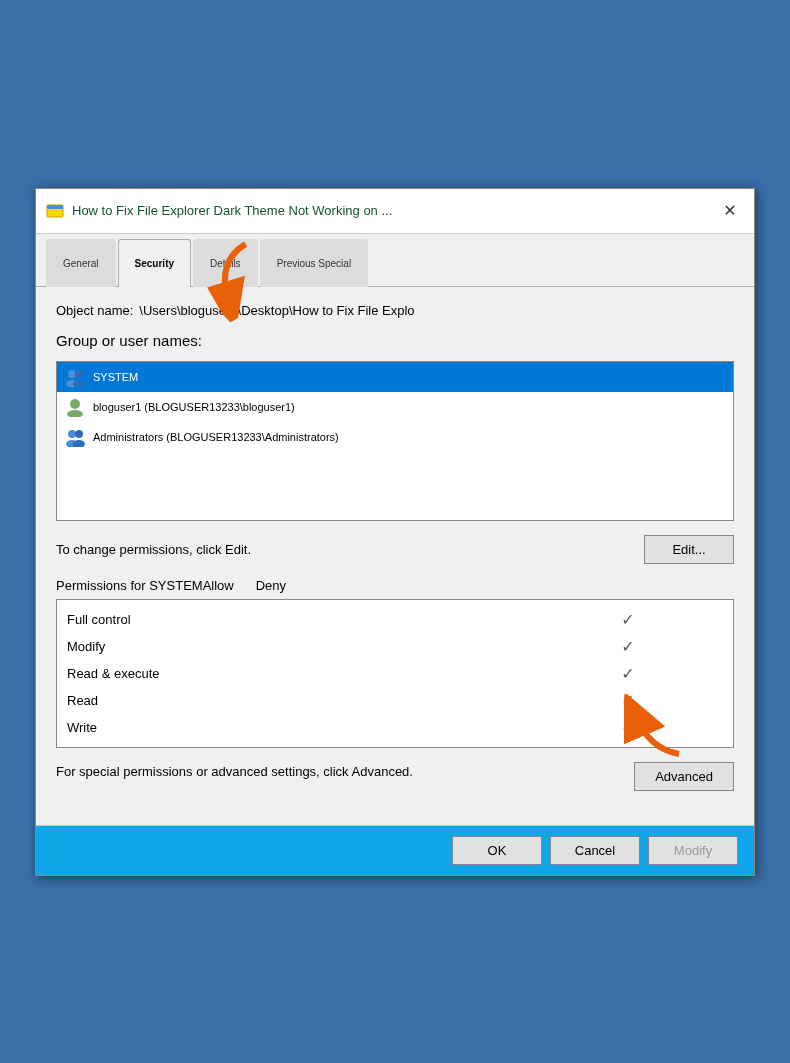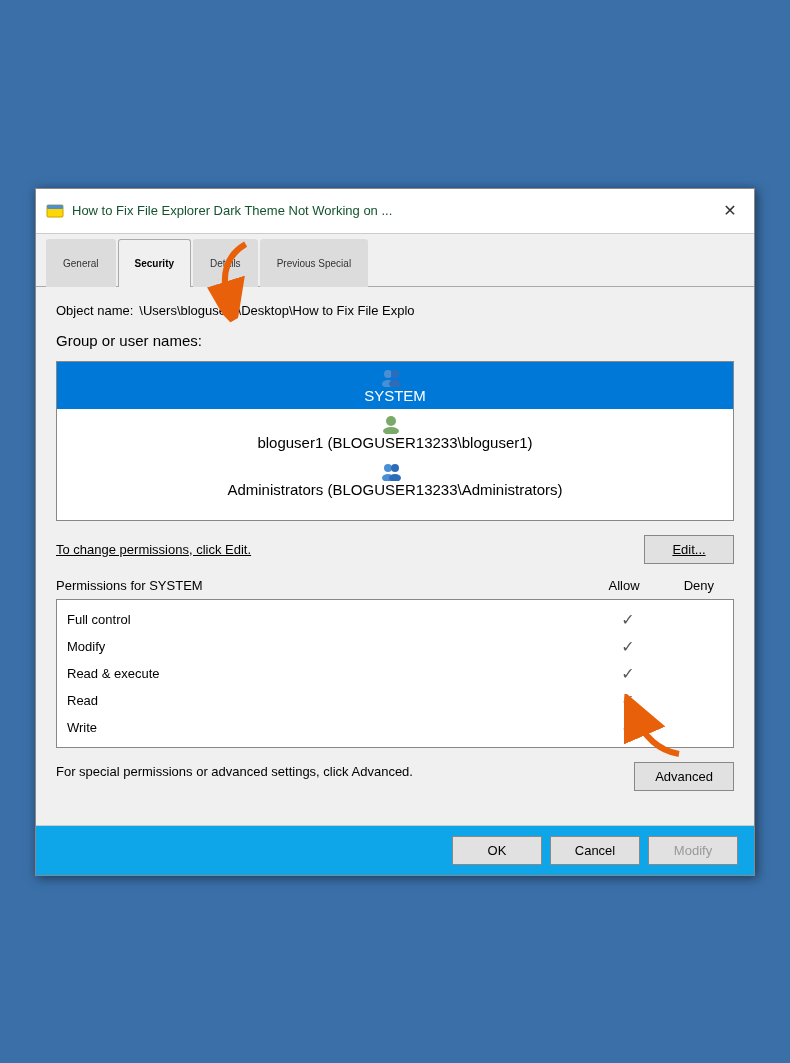--- a/index.html
+++ b/index.html
@@ -123,70 +123,68 @@
       background: #fff;
       height: 160px;
       overflow-y: auto;
       margin-bottom: 14px;
     }
     .user-item {
       display: flex;
       align-items: center;
       padding: 5px 8px;
       cursor: pointer;
-      font-size: 15px;
-      flex-direction: column;
+      font-size: 11px;
     }
     .user-item.selected {
       background: #0078d7;
       color: #fff;
     }
     .user-icon {
       width: 20px;
       height: 20px;
       margin-right: 8px;
       flex-shrink: 0;
     }
     .change-perms-row {
       display: flex;
       align-items: center;
       justify-content: space-between;
       margin-bottom: 14px;
-      text-decoration: underline;
     }
     .change-perms-text {
       font-size: 13px;
       color: #000;
     }
     .btn {
       padding: 6px 20px;
       background: #e1e1e1;
       border: 1px solid #888;
       cursor: pointer;
       font-size: 13px;
       min-width: 90px;
     }
     .btn.disabled {
       color: #999;
       cursor: default;
     }
     
     .perms-header {
       display: flex;
-      justify-content: space-between;
+      justify-content: flex-start;
       align-items: center;
       margin-bottom: 6px;
     }
     .perms-title {
       font-size: 13px;
       font-weight: 400;
     }
     .perms-cols {
       display: flex;
-      gap: 44px;
+      gap: 22px;
       font-size: 13px;
       margin-right: 20px;
     }
     .perms-table-box {
       border: 1px solid #888;
       background: #fff;
       padding: 6px 10px;
       margin-bottom: 14px;
     }
     .perm-row {

